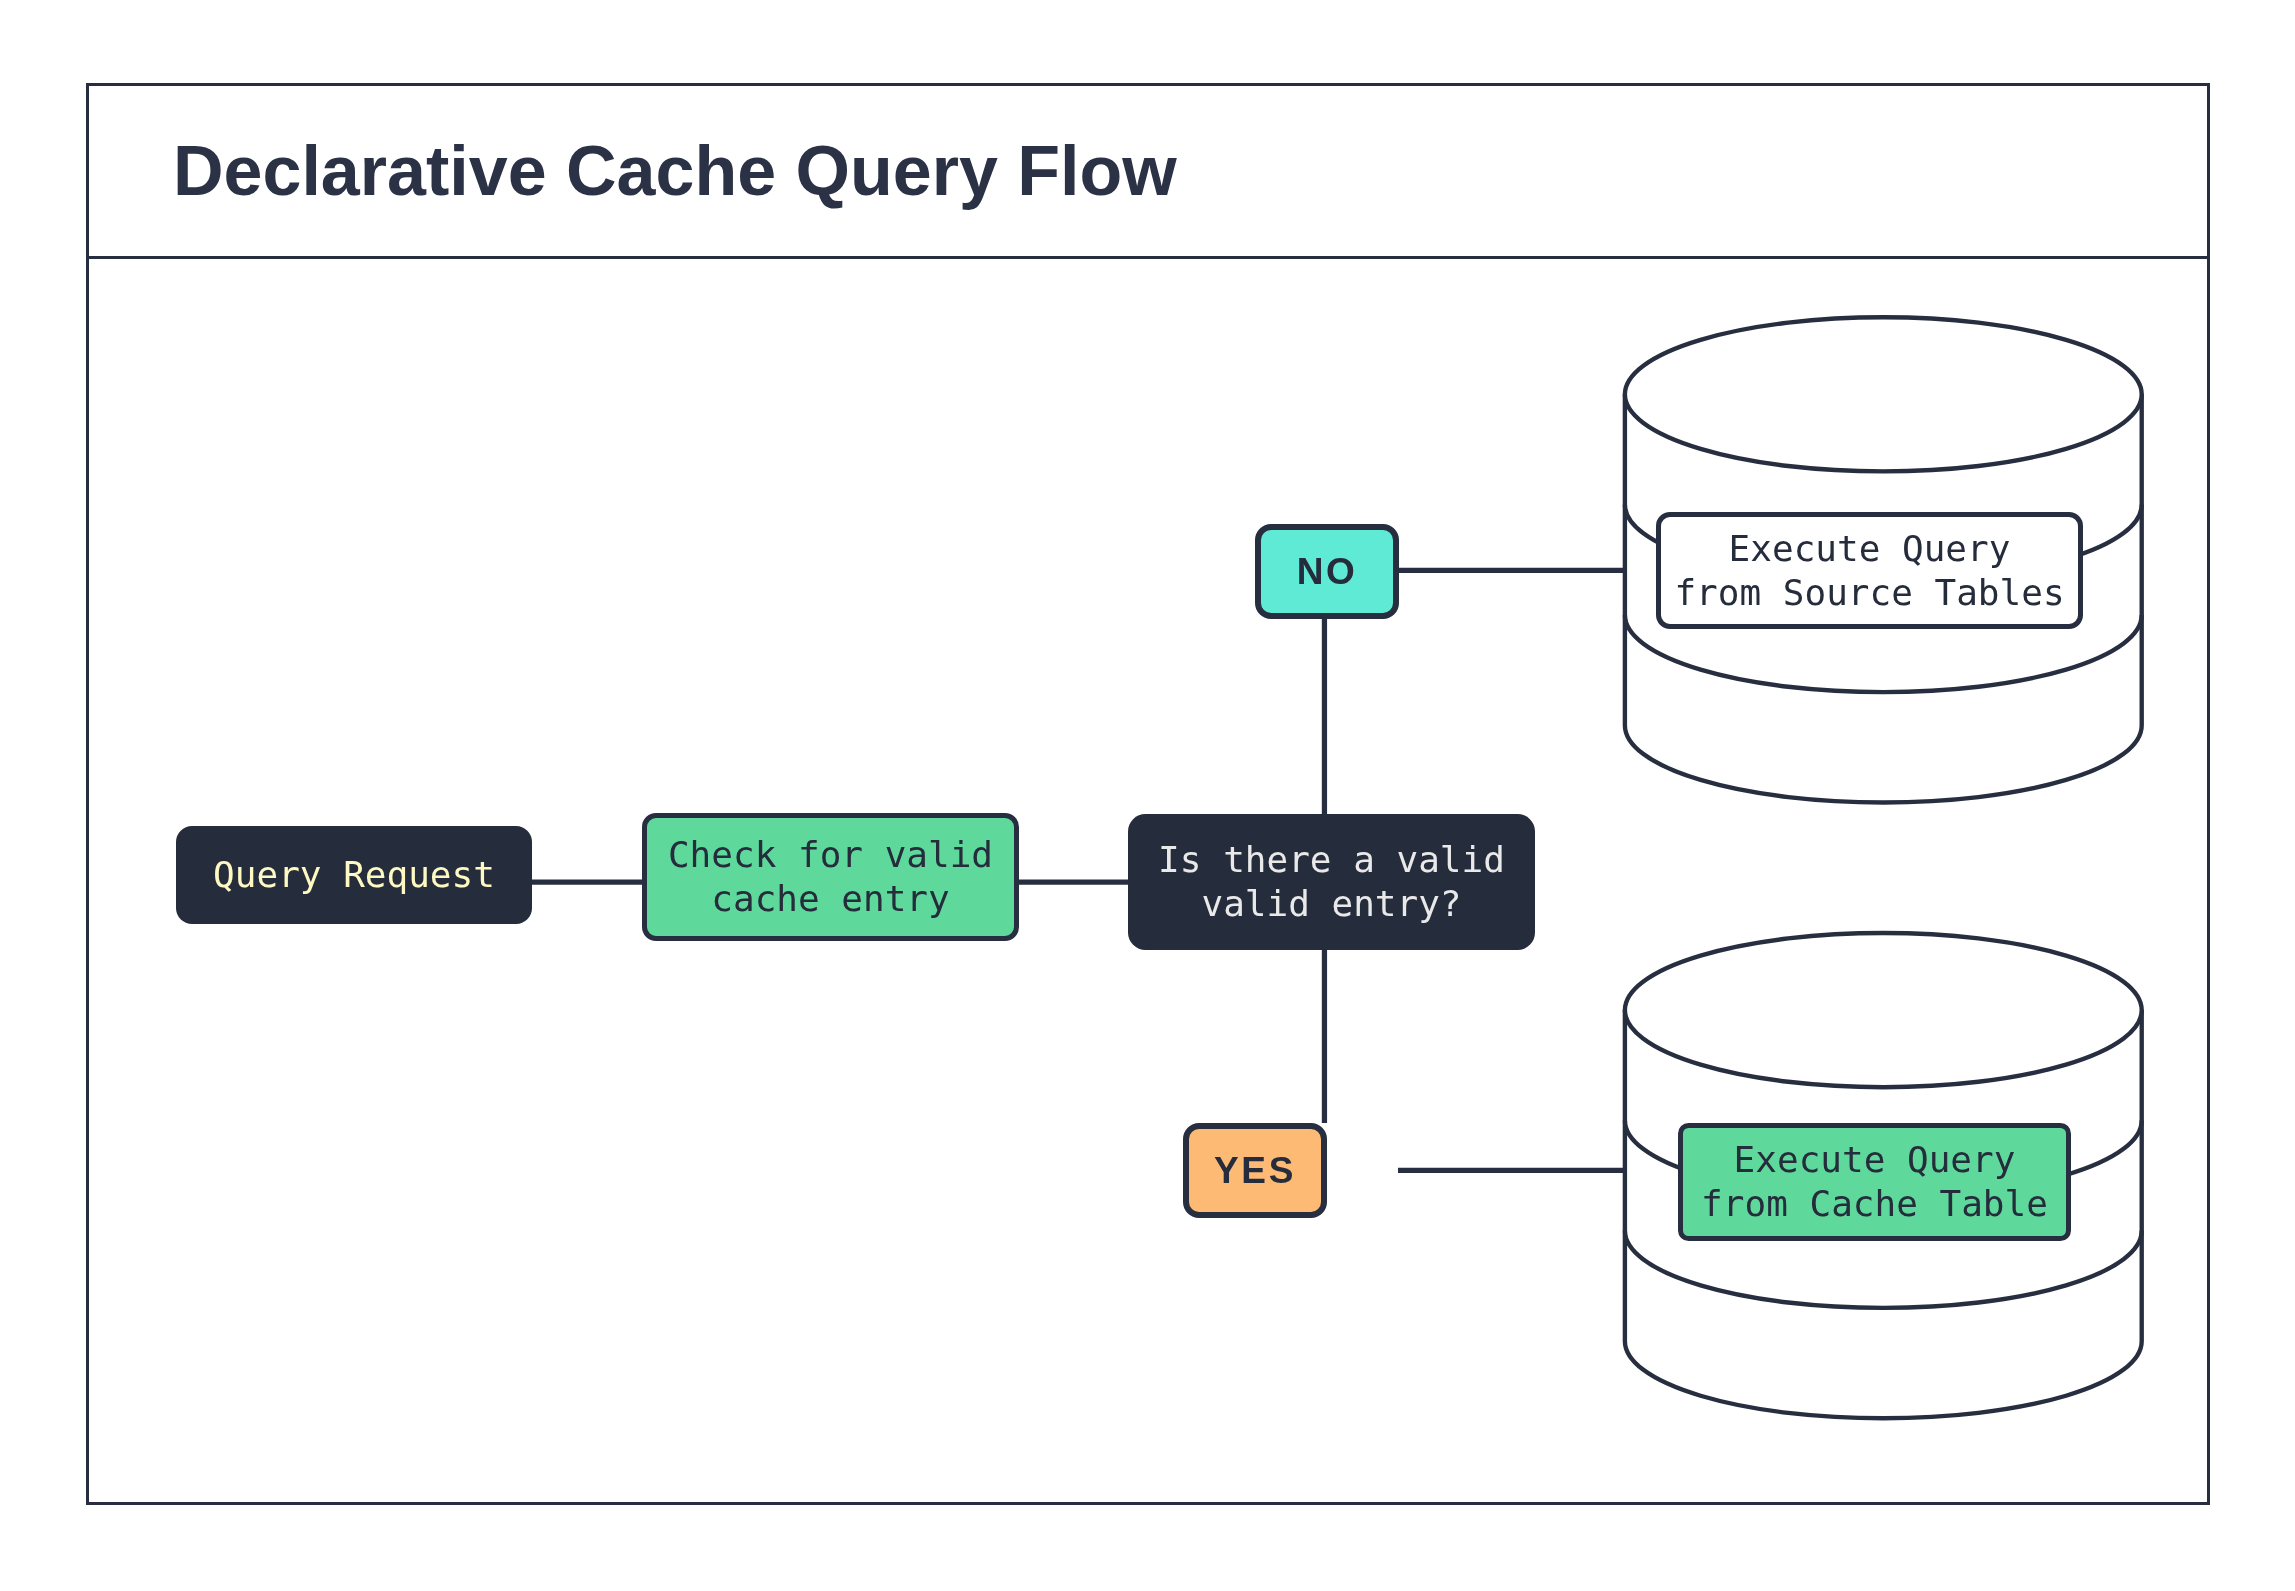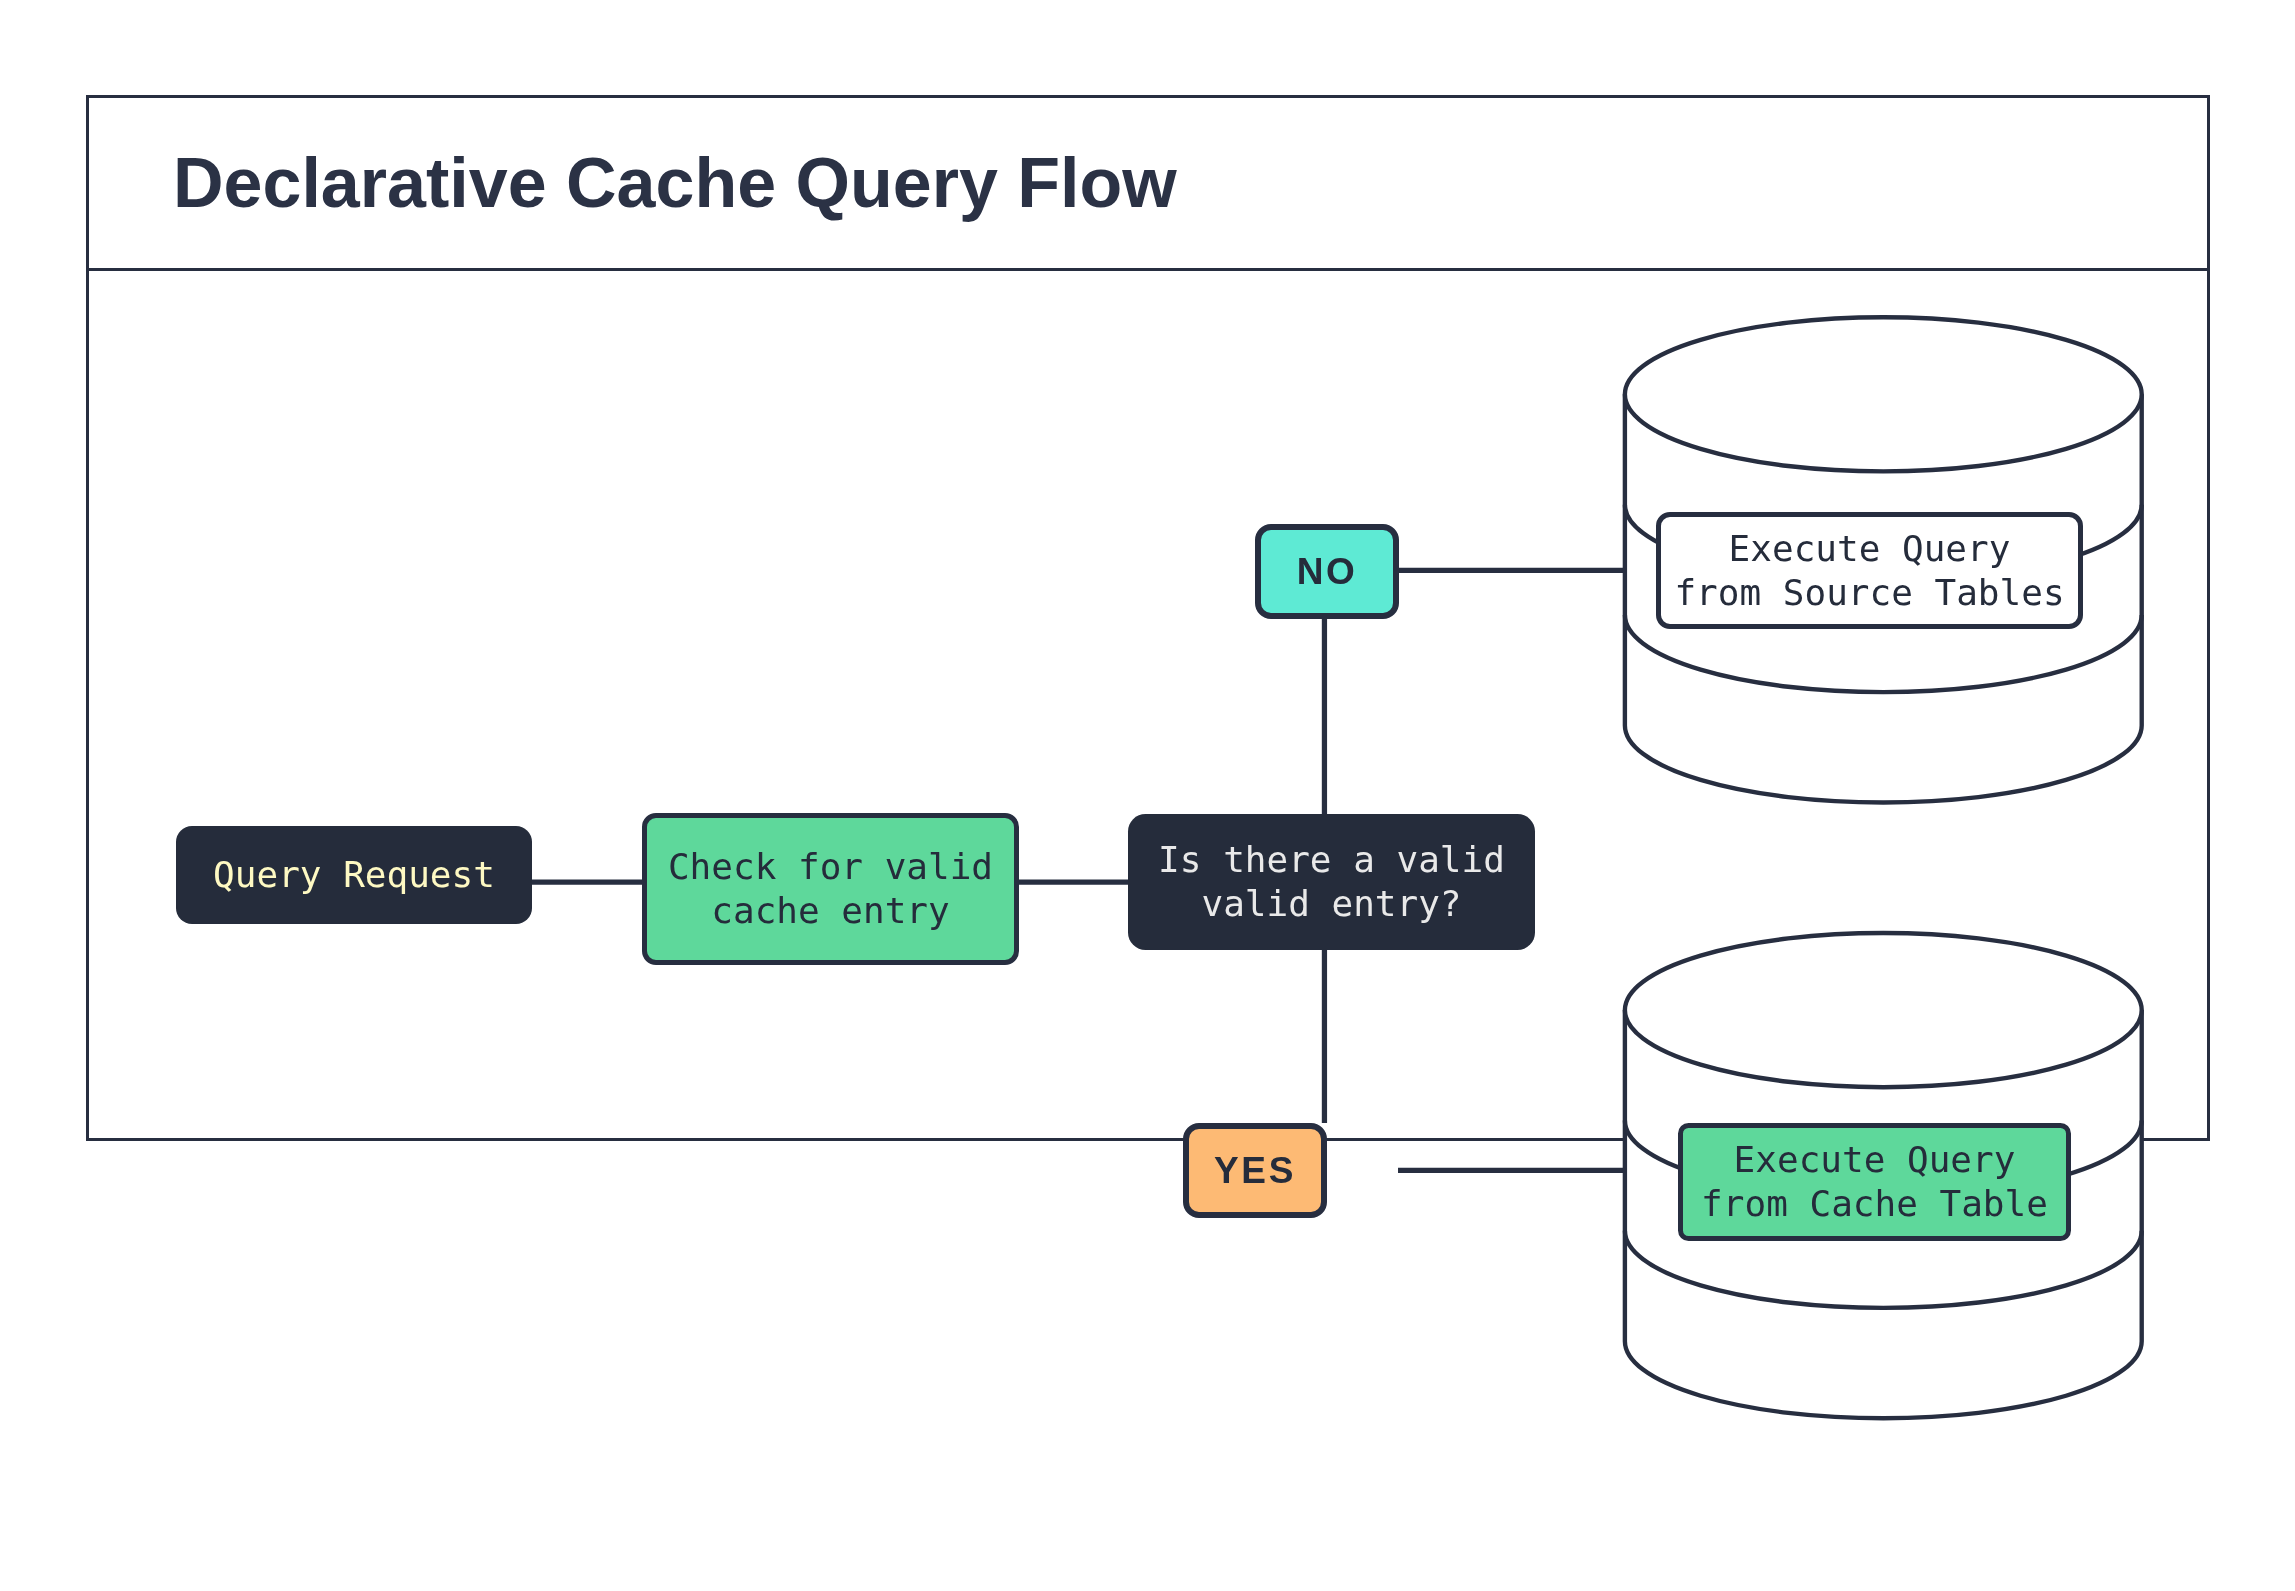--- a/index.html
+++ b/index.html
@@ -4,22 +4,22 @@
 <style>
   html,body{margin:0;padding:0;background:#ffffff;}
   body{
     position:relative;
     width:2295px;height:1591px;
     font-family:"DejaVu Sans Mono",monospace;
     overflow:hidden;
   }
   
   .frame{
-    position:absolute;left:86px;top:83px;width:2124px;height:1046px;
-    border:3.5px solid #272e40;box-sizing:border-box;background:transparent;margin-top:12px;
+    position:absolute;left:86px;top:83px;width:2124px;height:1422px;
+    border:3.5px solid #272e40;box-sizing:border-box;background:transparent;
   }
   .titlebar{
     position:absolute;left:0;top:0;width:100%;height:173px;
     border-bottom:3.5px solid #272e40;box-sizing:border-box;
     display:flex;align-items:center;padding-left:84px;
   }
   .title{
     font-family:"Liberation Sans",sans-serif;
     font-weight:700;font-size:70px;letter-spacing:0px;
     color:#2b3245;margin:0;
@@ -51,21 +51,21 @@
   }
   .db-label-light{
     left:1656px;top:512px;width:427px;height:117px;
     background:#ffffff;border:5.3px solid #272e40;border-radius:14px;color:#252c3b;
   }
   .db-label-green{
     left:1678px;top:1123px;width:393px;height:118px;
     background:#5ed89b;border:5.3px solid #272e40;border-radius:10.5px;color:#252c3b;
   }
   .qr{left:176px;top:826px;width:356px;height:98px;}
-  .check{left:642px;top:813px;width:377px;height:152px;}
+  .check{left:642px;top:813px;width:377px;height:128px;}
   .decision{left:1128px;top:814px;width:407px;height:136px;align-items:center;}
 </style>
 </head>
 <body>
 
 <div class="frame">
   <div class="titlebar">
     <h1 class="title">Declarative Cache Query Flow</h1>
   </div>
 </div>

